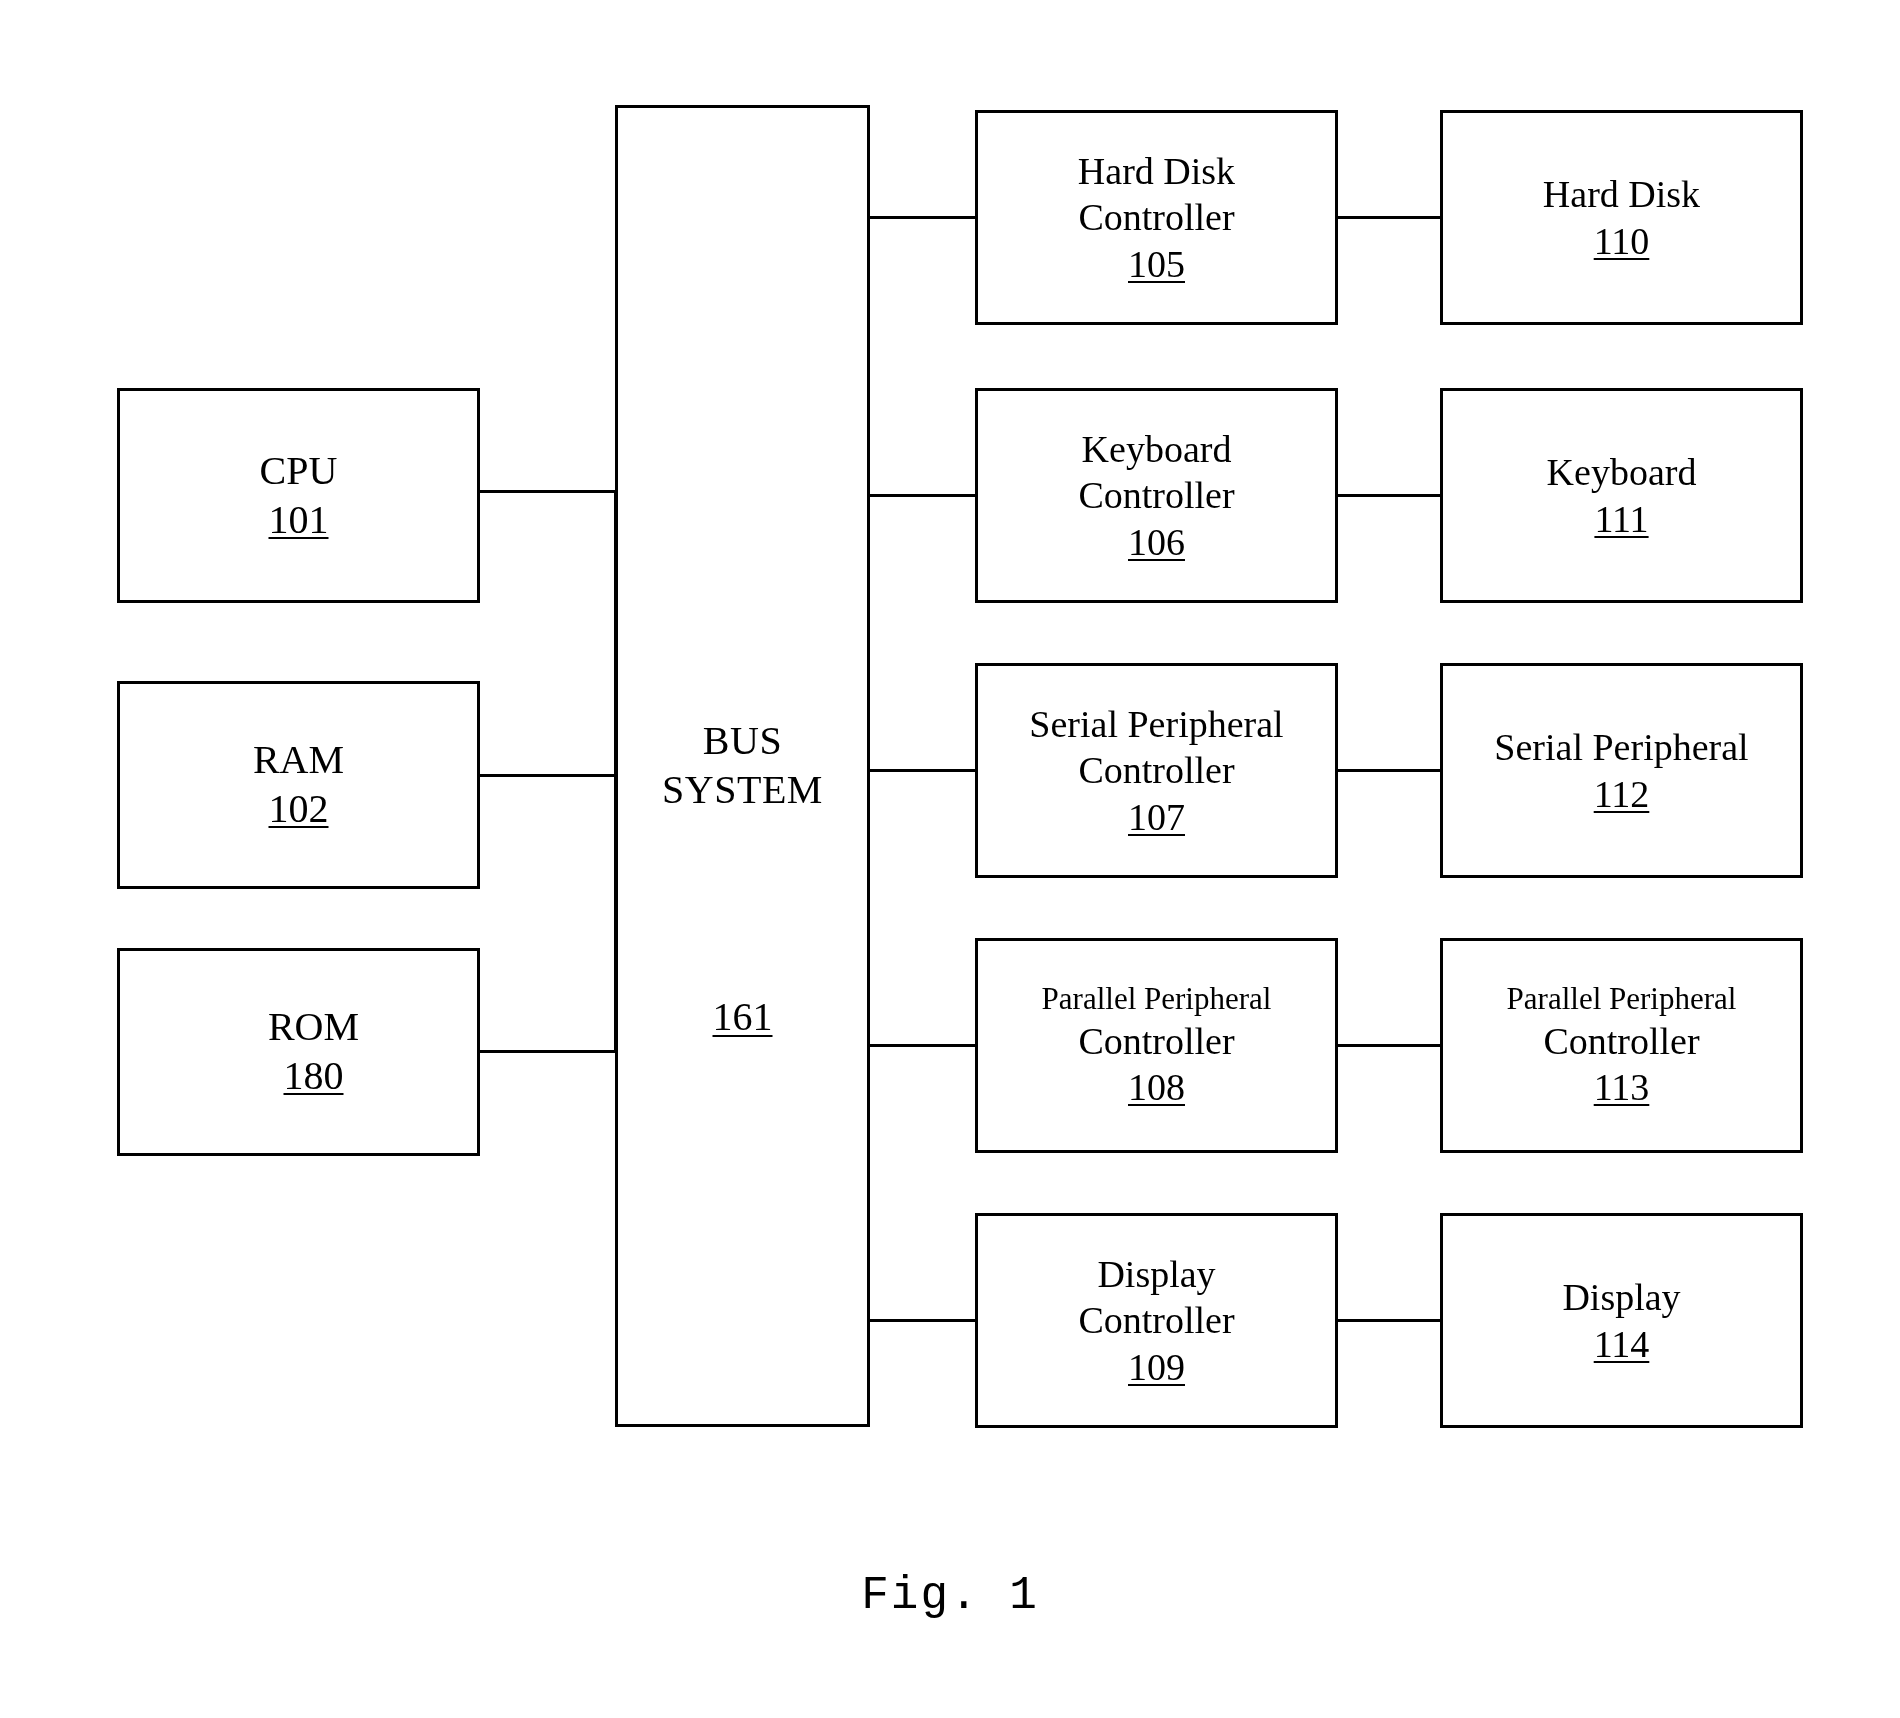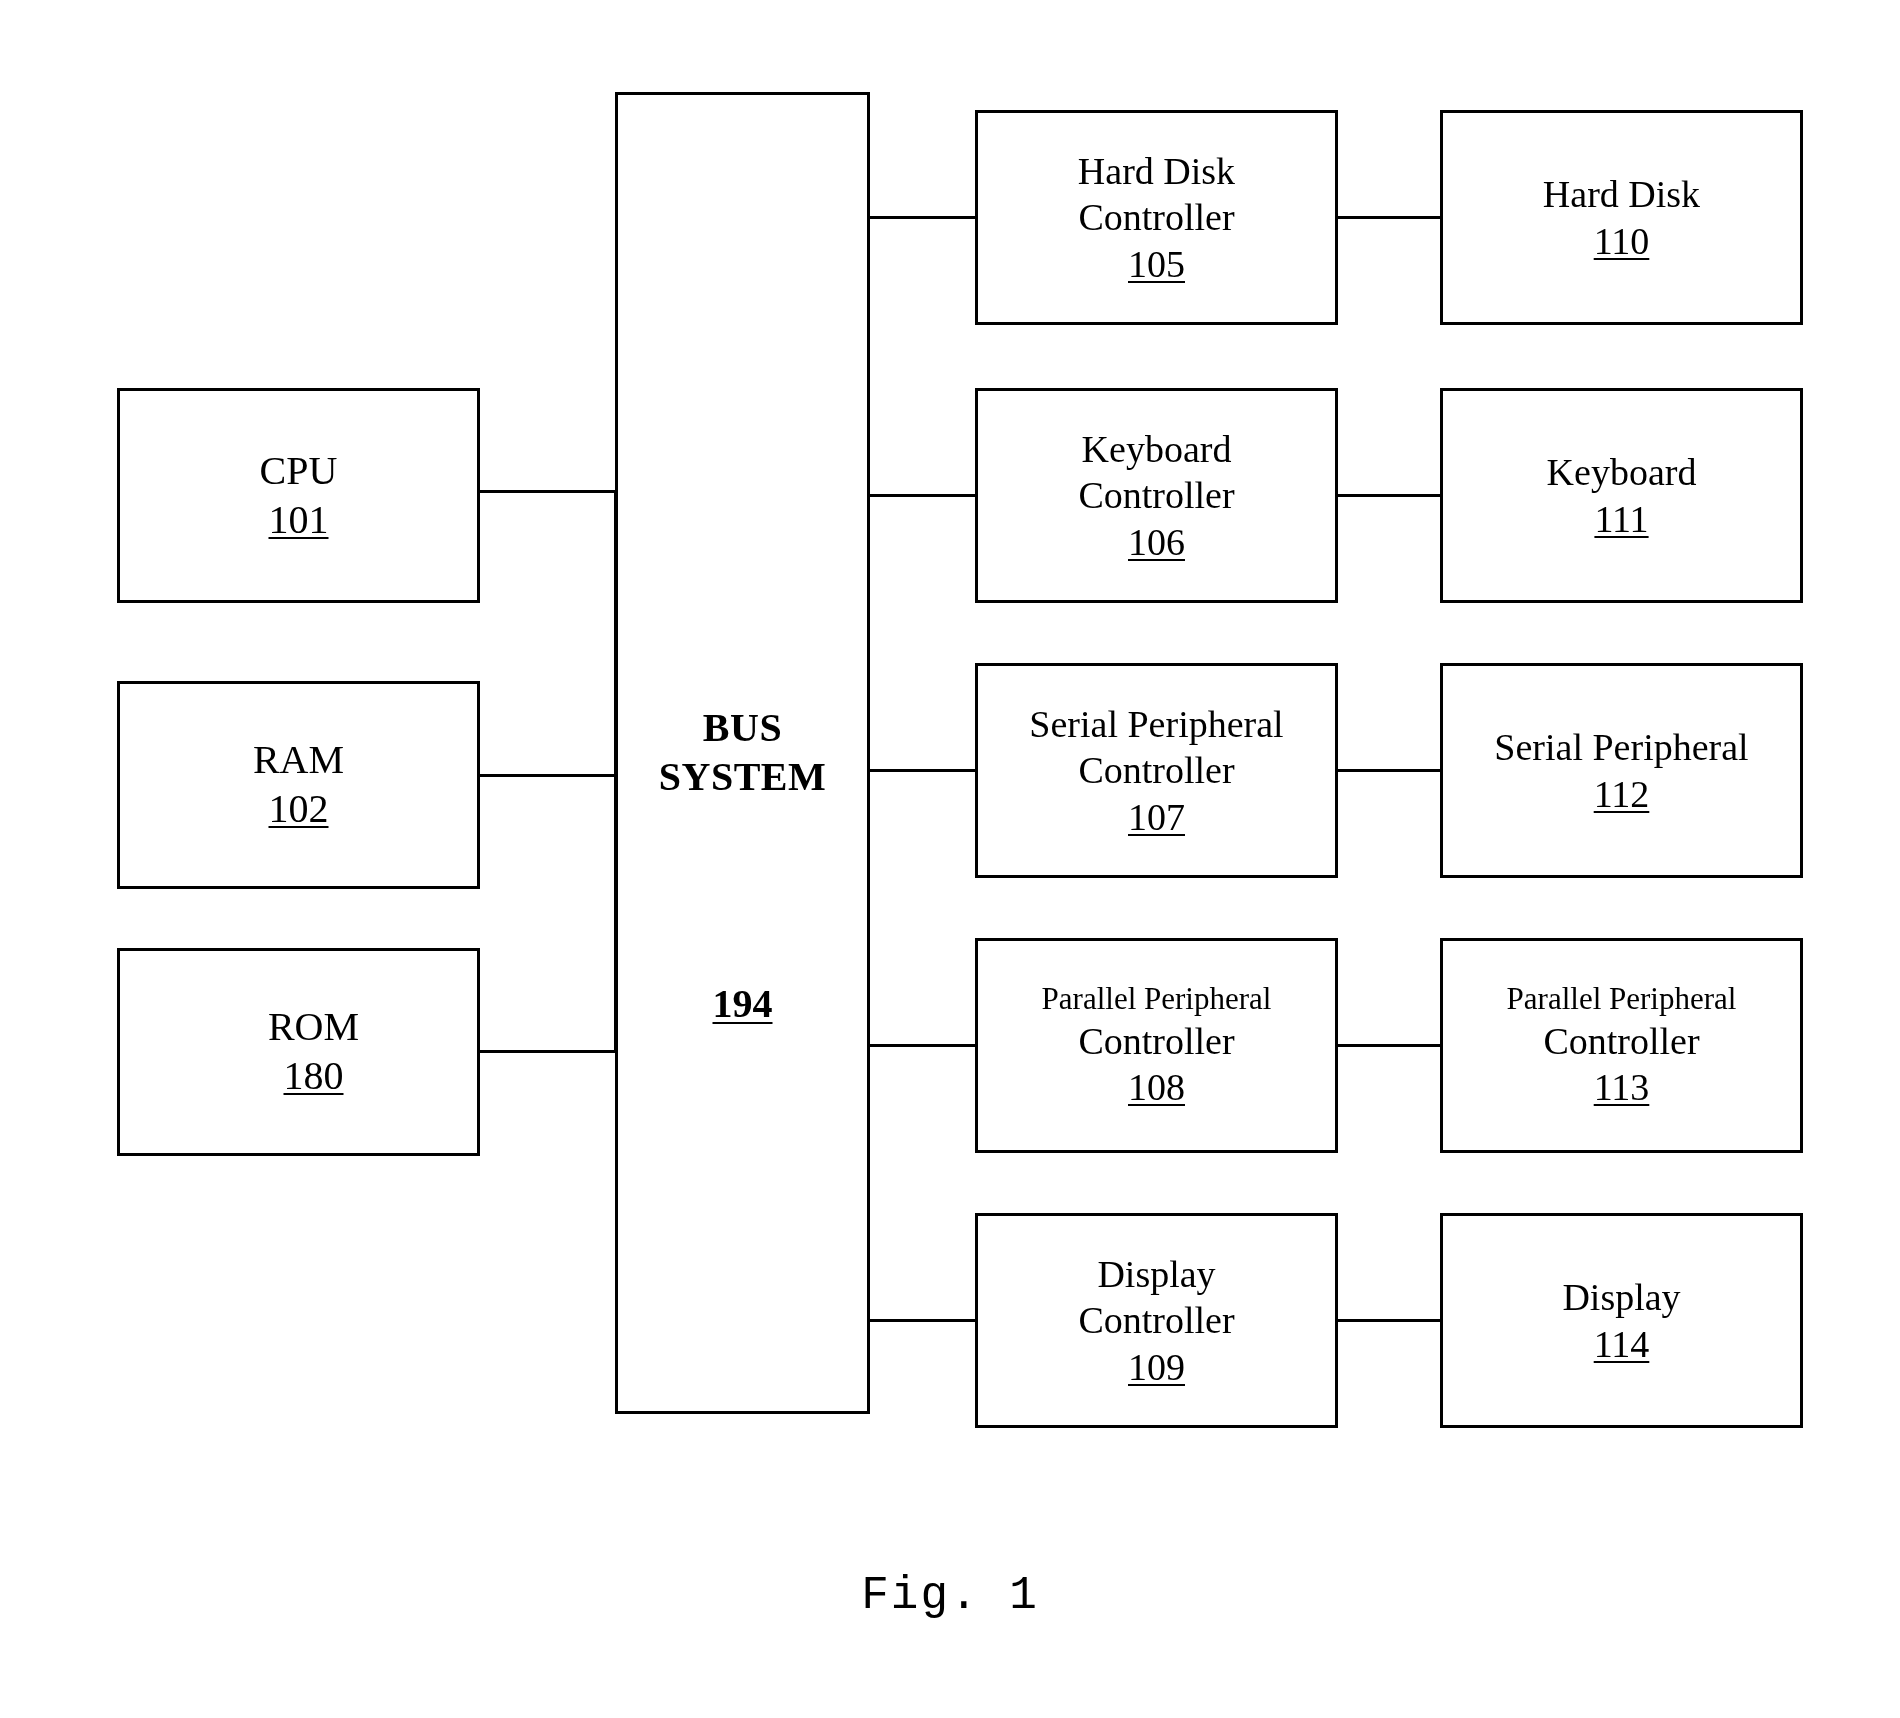--- a/index.html
+++ b/index.html
@@ -79,24 +79,24 @@
   <div class="box t-lg" style="left:117px; top:636px; width:363px; height:208px;margin-top:45px;">
     <span class="lbl">RAM</span>
     <span class="num">102</span>
   </div>
 
   <div class="box t-lg" style="left:117px; top:948px; width:363px; height:208px;padding-left:30px;">
     <span class="lbl">ROM</span>
     <span class="num">180</span>
   </div>
 
-  <div class="box bus-label" style="left:615px; top:92px; width:255px; height:1322px;font-weight:bold;">
+  <div class="box bus-label" style="left:615px; top:105px; width:255px; height:1322px;">
     <span class="lbl">BUS</span>
     <span class="lbl">SYSTEM</span>
-    <span class="bus-num" style="top:885px;">194</span>
+    <span class="bus-num" style="top:885px;">161</span>
   </div>
 
   <div class="box t-md" style="left:975px; top:110px; width:363px; height:215px;">
     <span class="lbl">Hard Disk</span>
     <span class="lbl">Controller</span>
     <span class="num">105</span>
   </div>
 
   <div class="box t-md" style="left:975px; top:388px; width:363px; height:215px;">
     <span class="lbl">Keyboard</span>

